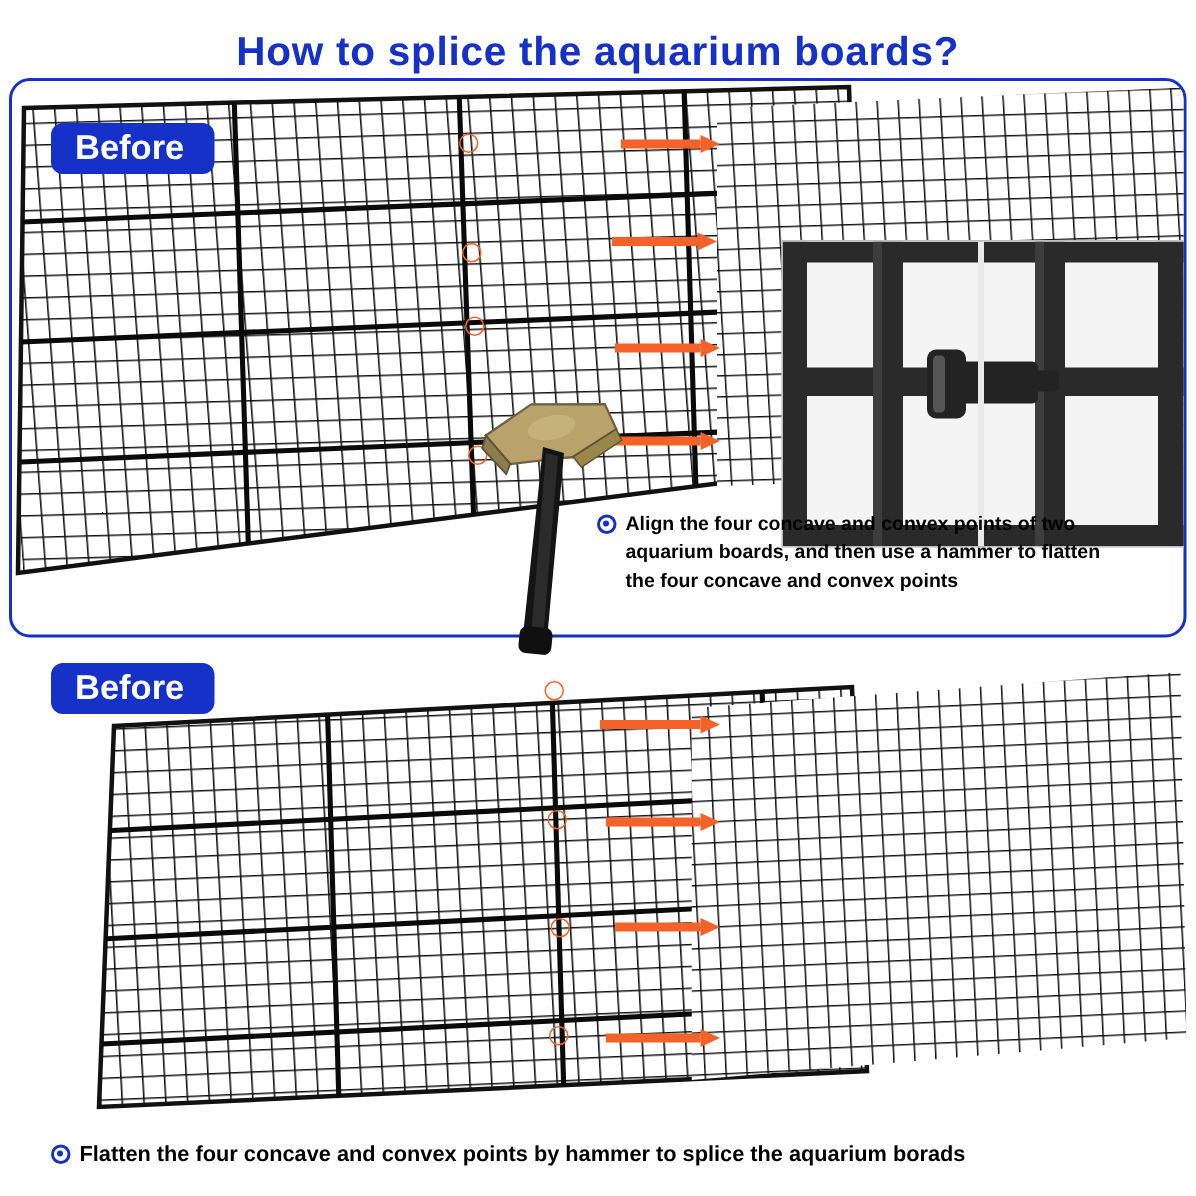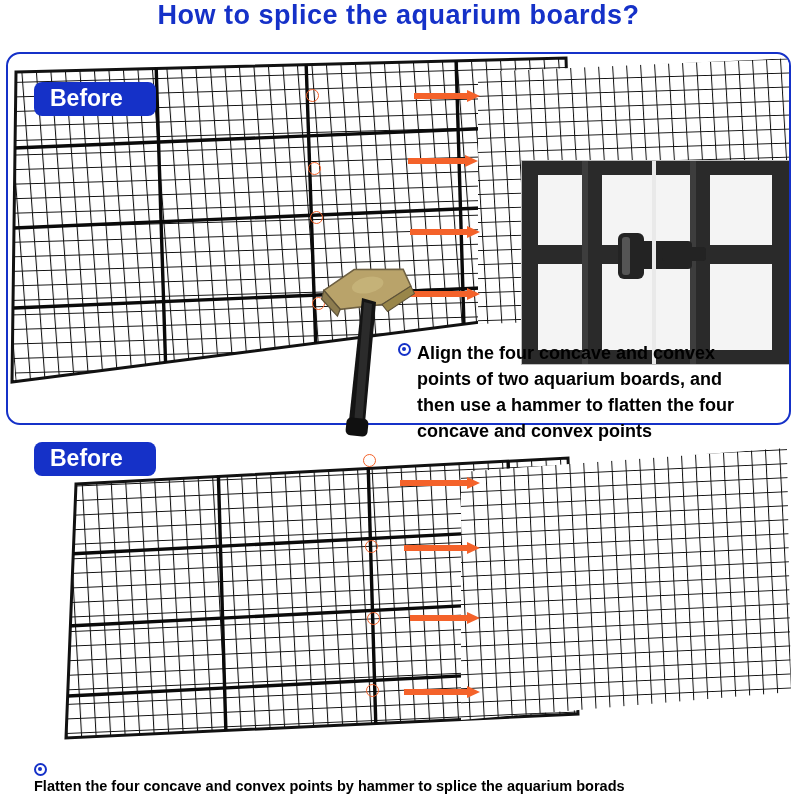--- a/index.html
+++ b/index.html
@@ -16,21 +16,21 @@
   }
 
   
   .title-bar {
     position: absolute;
     top: 0;
     left: 0;
     width: 797px;
     height: 50px;
     display: flex;
-    align-items: flex-start;
+    align-items: flex-end;
     justify-content: center;
   }
   .title-text {
     font-size: 27px;
     font-weight: bold;
     color: #1531c8;
     letter-spacing: 0.5px;
     -webkit-text-stroke: 1.2px #ffffff;
     paint-order: stroke fill;
     text-shadow:
@@ -65,21 +65,21 @@
     background: transparent;
   }
 
   .badge {
     position: absolute;
     background: #1531c8;
     color: #ffffff;
     font-size: 23px;
     font-weight: bold;
     border-radius: 8px;
-    padding: 4px 33px 6px 16px;
+    padding: 4px 20px 6px 16px;
     line-height: 1.05;
     z-index: 40;
     white-space: nowrap;
     text-align: right;
   }
   #badge-before { left: 34px; top: 82px; }
   #badge-after  { left: 34px; top: 442px; }
 
   
   .board {
@@ -159,31 +159,30 @@
     content: "";
     position: absolute;
     left: 2.2px;
     top: 2.2px;
     width: 4px;
     height: 4px;
     border-radius: 50%;
     background: #1531c8;
   }
   .callout-text {
-    font-size: 18px;
+    font-size: 13px;
     font-weight: bold;
     color: #000000;
     line-height: 1.45;
   }
   #callout-top { left: 398px; top: 340px; width: 345px; }
   #callout-bottom {
     left: 34px;
     top: 760px;
     width: 740px;
-    flex-direction: column;
   }
   #callout-bottom .callout-text { font-size: 14.5px; }
 
   
   #hammer { position: absolute; left: 318px; top: 258px; z-index: 35; }
 </style>
 </head>
 <body>
 
 <div class="title-bar">

